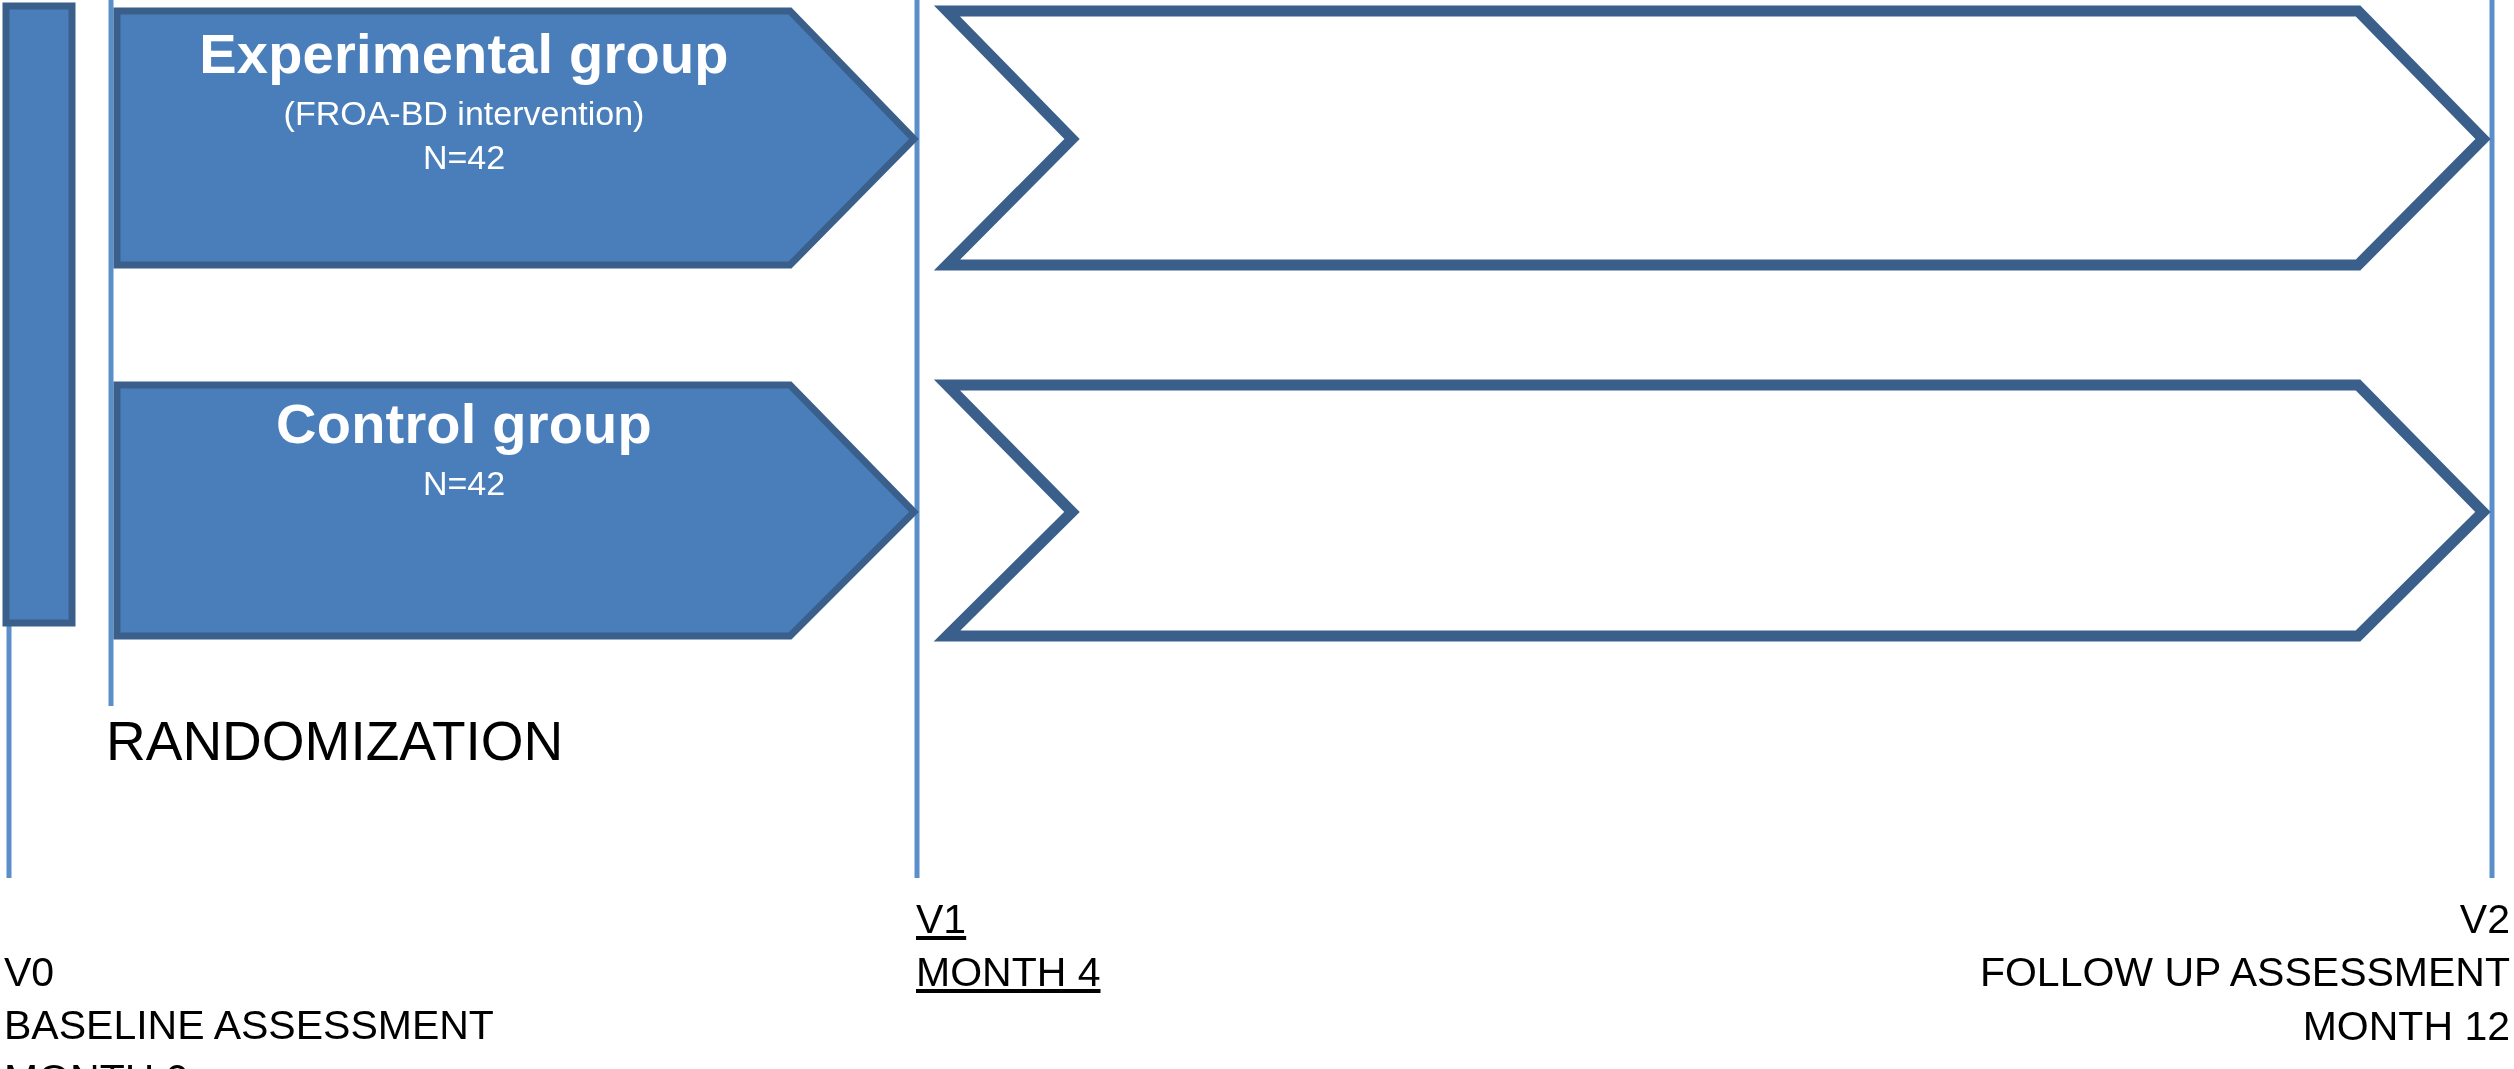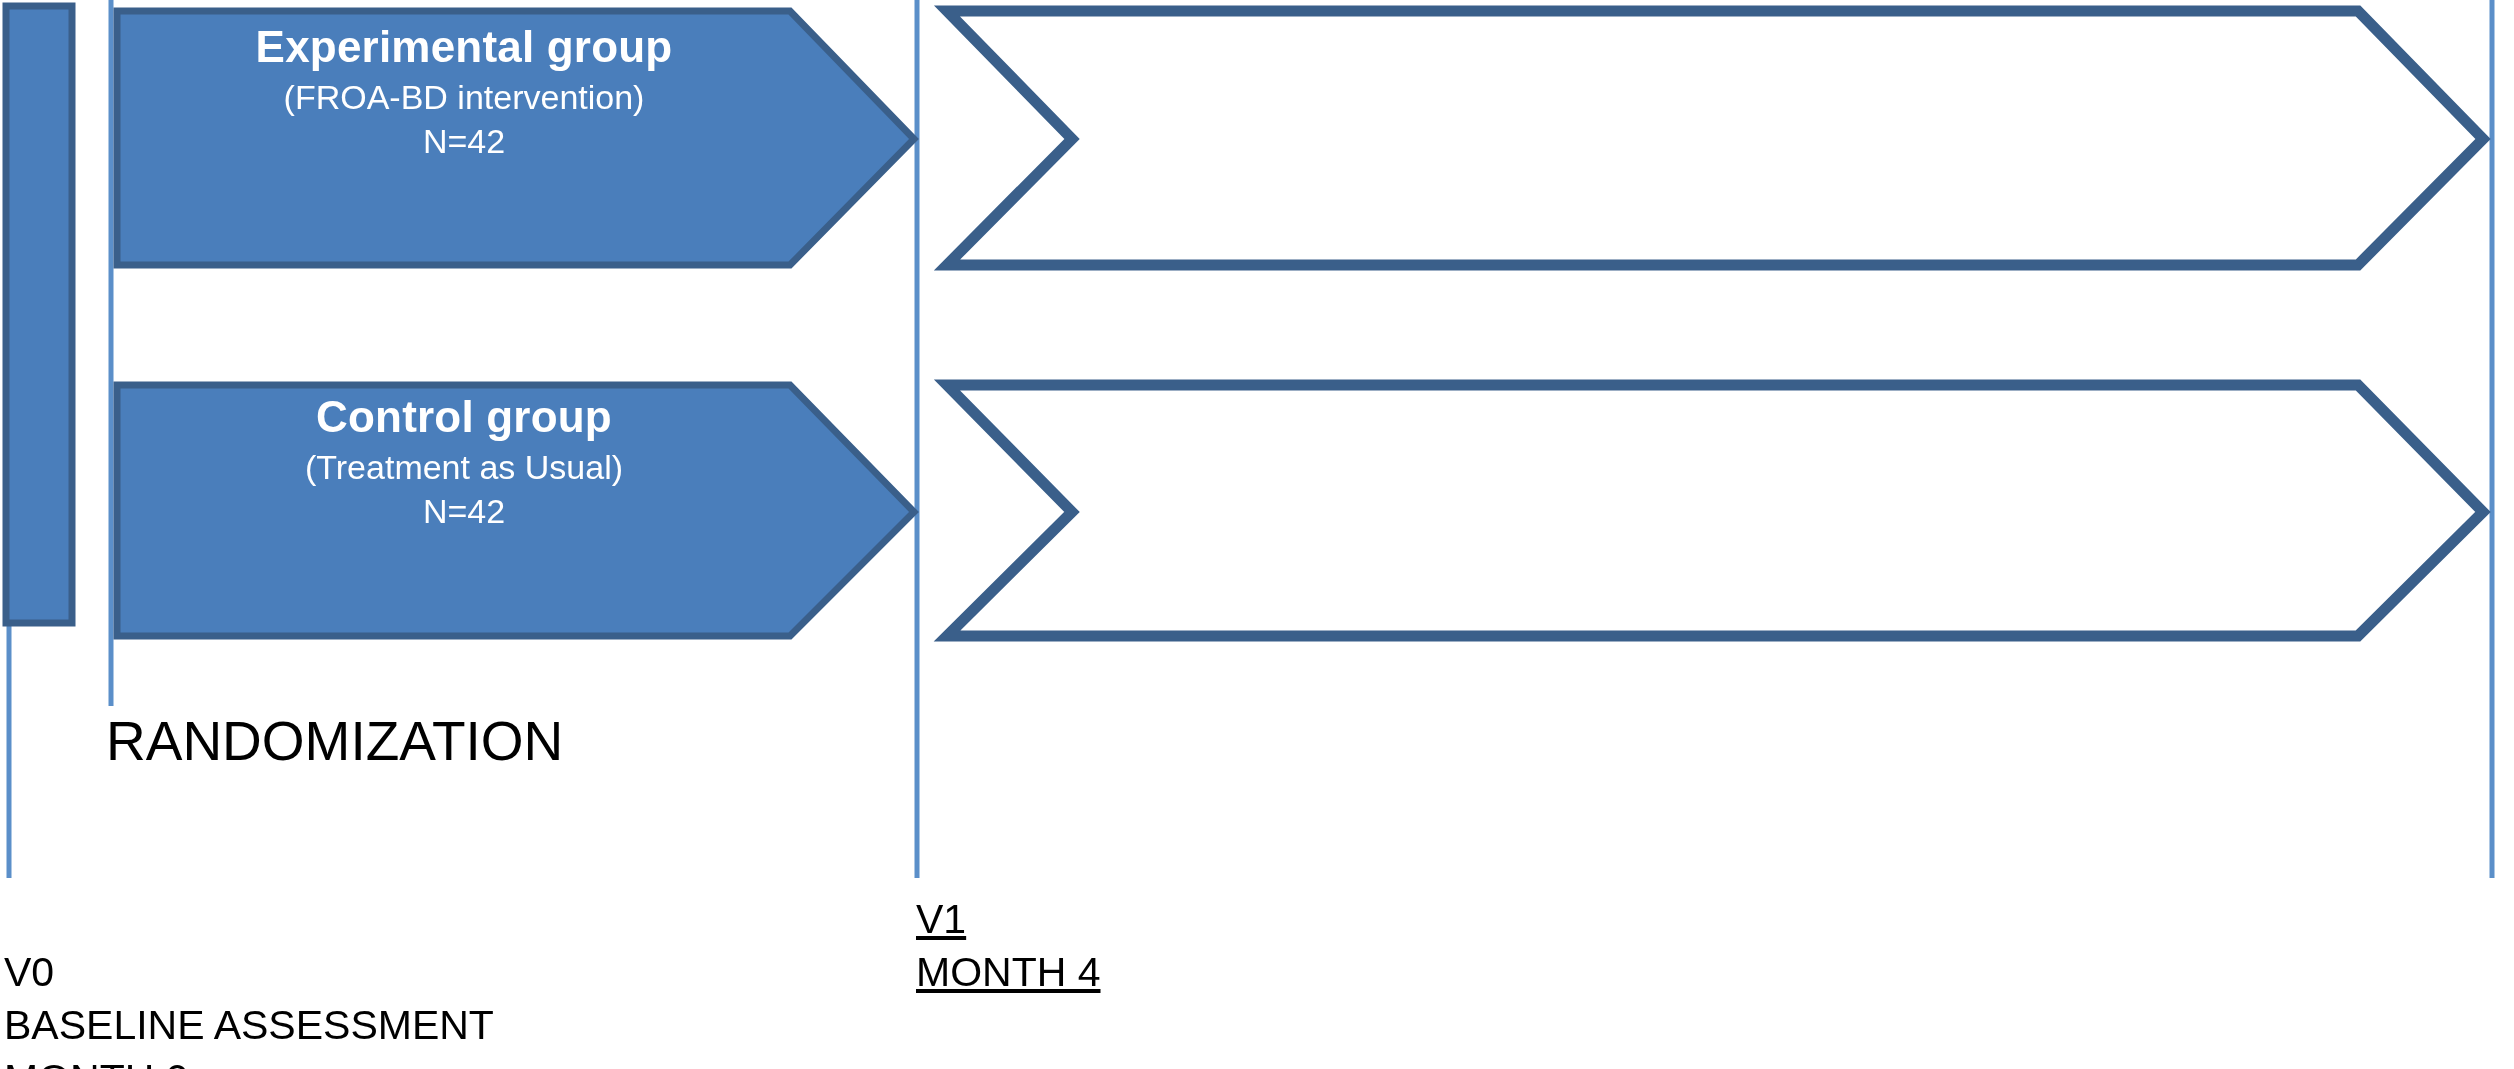--- a/index.html
+++ b/index.html
@@ -29,21 +29,21 @@
   
   .arrow-text {
     position: absolute;
     text-align: center;
     color: #ffffff;
     line-height: 1.30;
     pointer-events: none;
     white-space: nowrap;
   }
   .arrow-text .ln1 {
-    font-size: 44px;
+    font-size: 56px;
     font-weight: bold;
     letter-spacing: 0.2px;
   }
   .arrow-text .ln2,
   .arrow-text .ln3 {
     font-size: 34px;
     font-weight: normal;
   }
   #exp-text {
     left: 114px;
@@ -105,31 +105,35 @@
   </svg>
 
   <div class="arrow-text" id="exp-text">
     <div class="ln1">Experimental group</div>
     <div class="ln2">(FROA-BD intervention)</div>
     <div class="ln3">N=42</div>
   </div>
 
   <div class="arrow-text" id="ctl-text">
     <div class="ln1">Control group</div>
-    <div class="ln2">(Treatment as Usual)</div>
     <div class="ln3">N=42</div>
   </div>
 
   <div id="randomization-label">RANDOMIZATION</div>
 
   <div class="visit-caption" id="visit-v0">
     <span class="vc-line">V0</span>
     <span class="vc-line">BASELINE ASSESSMENT</span>
     <span class="vc-line">MONTH 0</span>
   </div>
 
   <div class="visit-caption" id="visit-v1">
     <span class="vc-line">V1</span>
     <span class="vc-line">MONTH 4</span>
   </div>
 
+  <div class="visit-caption" id="visit-v2">
+    <span class="vc-line">V2</span>
+    <span class="vc-line">FOLLOW UP ASSESSMENT</span>
+    <span class="vc-line">MONTH 12</span>
+  </div>
 
 </div>
 
 </body></html>

